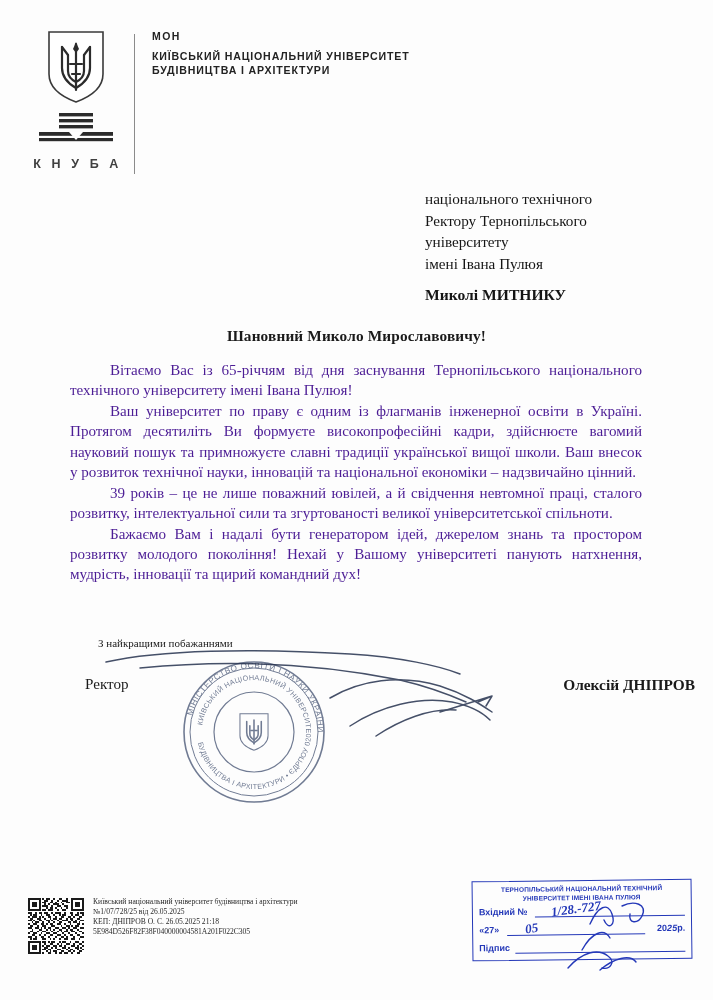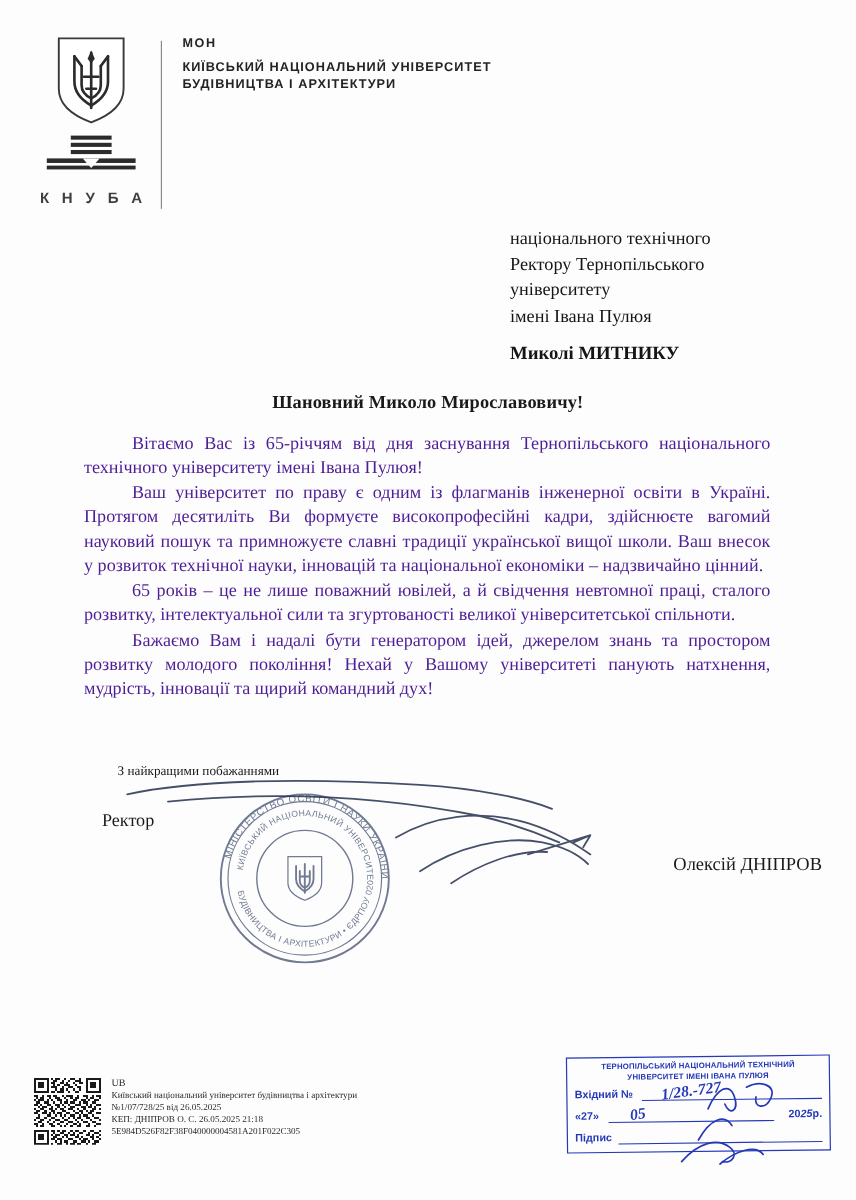--- a/index.html
+++ b/index.html
@@ -48,21 +48,21 @@
     font-size:15.1px;line-height:1.335;text-align:justify;
     color:#4c1d95;
   }
   .letter-body p{margin:0;text-indent:40px;}
   .letter-body p + p{margin-top:1px;}
 
   
   .regards{position:absolute;left:98px;top:637px;font-size:11px;}
   .sig-row{position:absolute;left:0;top:676px;width:713px;height:24px;text-align:center;}
   .sig-title{position:absolute;left:85px;top:0;font-size:15.1px;}
-  .sig-name{position:absolute;right:28px;top:0;font-weight:normal;font-size:15.4px;margin-top:36px;}
+  .sig-name{position:absolute;right:18px;top:0;font-weight:bold;font-size:15.4px;}
 
   
   .seal{position:absolute;left:176px;top:654px;width:156px;height:156px;opacity:.72;}
   .seal svg{display:block;}
   .handsig{position:absolute;left:100px;top:640px;width:420px;height:130px;opacity:.85;}
 
   
   .footer-sig{position:absolute;left:25px;top:898px;width:330px;height:60px;}
   .qr{position:absolute;left:0;top:0;width:62px;height:56px;}
   .fs-text{position:absolute;left:68px;top:-1px;width:260px;
@@ -143,21 +143,21 @@
     <div>університету</div>
     <div>імені Івана Пулюя</div>
     <div class="who">Миколі МИТНИКУ</div>
   </div>
 
   <div class="salutation">Шановний Миколо Мирославовичу!</div>
 
   <div class="letter-body">
     <p>Вітаємо Вас із 65-річчям від дня заснування Тернопільського національного технічного університету імені Івана Пулюя!</p>
     <p>Ваш університет по праву є одним із флагманів інженерної освіти в Україні. Протягом десятиліть Ви формуєте високопрофесійні кадри, здійснюєте вагомий науковий пошук та примножуєте славні традиції української вищої школи. Ваш внесок у розвиток технічної науки, інновацій та національної економіки – надзвичайно цінний.</p>
-    <p>65 років – це не лише поважний ювілей, а й свідчення невтомної праці, сталого розвитку, інтелектуальної сили та згуртованості великої університетської спільноти.</p>
+    <p>39 років – це не лише поважний ювілей, а й свідчення невтомної праці, сталого розвитку, інтелектуальної сили та згуртованості великої університетської спільноти.</p>
     <p>Бажаємо Вам і надалі бути генератором ідей, джерелом знань та простором розвитку молодого покоління! Нехай у Вашому університеті панують натхнення, мудрість, інновації та щирий командний дух!</p>
   </div>
 
   <div class="regards">З найкращими побажаннями</div>
 
   <div class="sig-row">
     <div class="sig-title">Ректор</div>
     <div class="sig-name">Олексій ДНІПРОВ</div>
   </div>
 
@@ -432,21 +432,20 @@
         <rect x="8" y="30" width="1" height="1"></rect>
           <rect x="11" y="30" width="2" height="1"></rect>
         <rect x="15" y="30" width="1" height="1"></rect>
           <rect x="17" y="30" width="2" height="1"></rect>
         <rect x="20" y="30" width="2" height="1"></rect>
           <rect x="24" y="30" width="1" height="1"></rect>
         <rect x="27" y="30" width="2" height="1"></rect>
       </g>
     </svg>
     <div class="fs-text">
-      <div class="ub">UB</div>
       <div>Київський національний університет будівництва і архітектури</div>
       <div>№1/07/728/25 від 26.05.2025</div>
       <div>КЕП: ДНІПРОВ О. С. 26.05.2025 21:18</div>
       <div class="fs-hash">5E984D526F82F38F040000004581A201F022C305</div>
     </div>
   </div>
 
   <div class="reg-stamp">
     <div class="rs-head">
       <div>ТЕРНОПІЛЬСЬКИЙ НАЦІОНАЛЬНИЙ ТЕХНІЧНИЙ</div>

